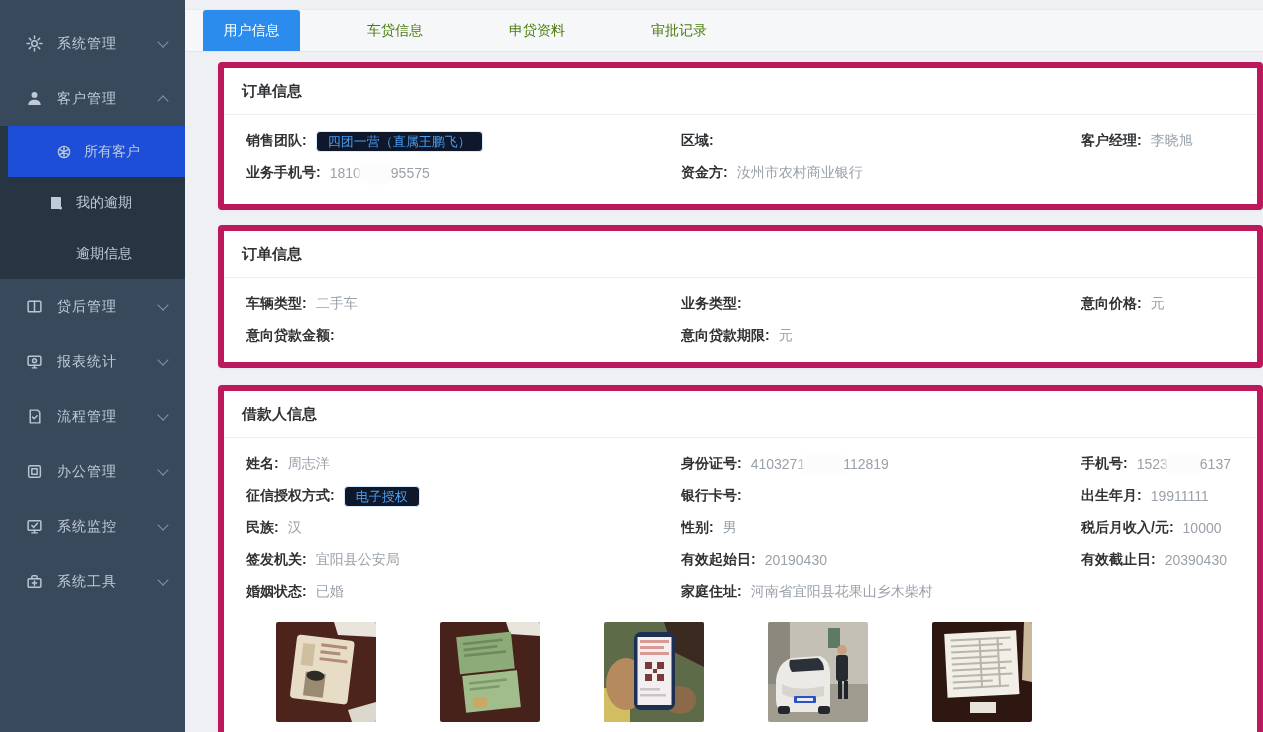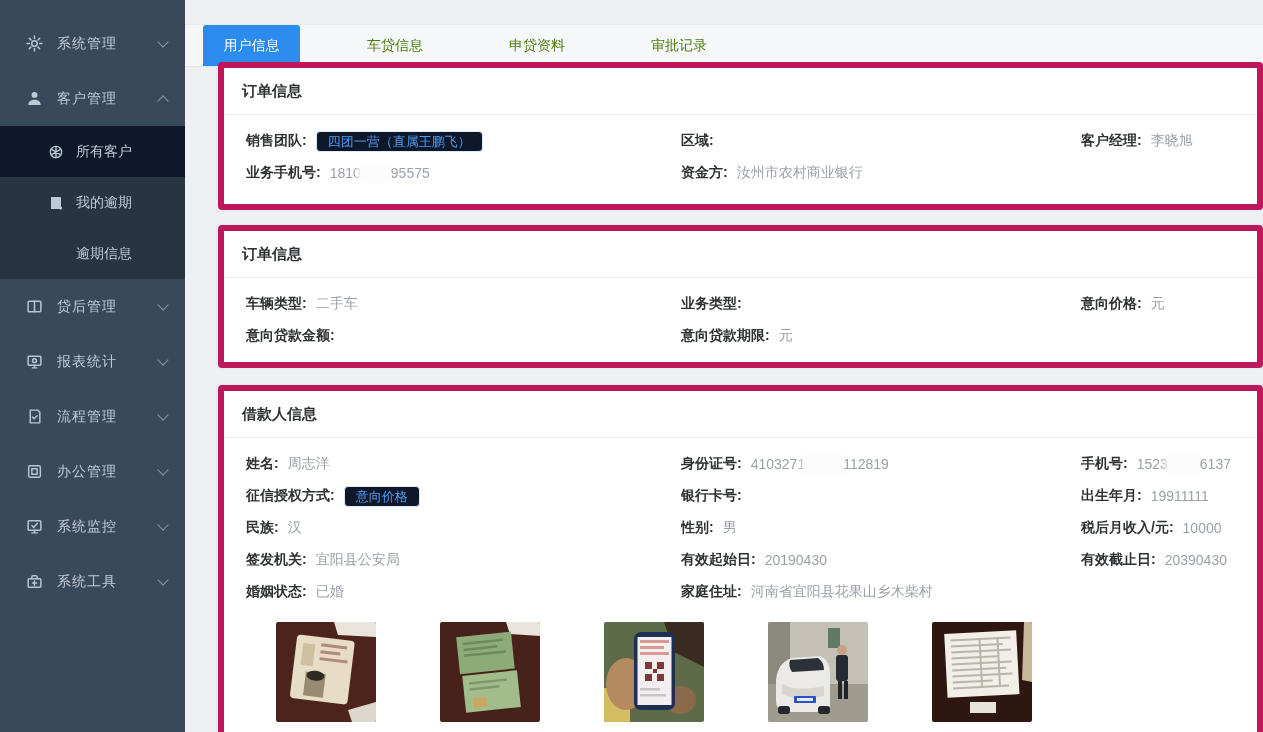--- a/index.html
+++ b/index.html
@@ -9,28 +9,28 @@
 
   
   .sidebar{position:absolute;left:0;top:0;width:185px;height:732px;background:#38495c;padding-top:16px;box-sizing:border-box;}
   .side-item{height:55px;display:flex;align-items:center;padding:0 18px 0 26px;color:#c0cad6;font-size:14px;cursor:pointer;}
   .side-item .sicon{width:17px;height:17px;margin-right:14px;flex:0 0 17px;display:flex;align-items:center;justify-content:center;}
   .side-item .slabel{flex:1;letter-spacing:1px;}
   .chev{width:7px;height:7px;border-right:1.5px solid #8595a8;border-bottom:1.5px solid #8595a8;transform:rotate(45deg);margin-top:-3px;}
   .chev.up{transform:rotate(-135deg);margin-top:4px;}
   .submenu{background:#273442;}
   .sub-item{height:51px;display:flex;align-items:center;padding-left:48px;color:#c0cad6;font-size:14px;cursor:pointer;}
-  .sub-item.active{background:#0f172a;}
+  .sub-item.active{background:#1d4ed8;margin-left:8px;}
   .sub-item .sicon{width:16px;height:16px;margin-right:12px;display:flex;align-items:center;justify-content:center;}
   .sub-item.deep{padding-left:76px;}
   .sidebar svg{stroke:#b9c5d2;fill:none;stroke-width:1.4;stroke-linecap:round;stroke-linejoin:round;}
   .sidebar svg.filled{fill:#c0cad6;stroke:none;}
 
   
-  .tabbar{position:absolute;left:185px;right:0;top:24px;height:43px;background:#f6f7f9;
+  .tabbar{position:absolute;left:185px;right:0;top:9px;height:43px;background:#f6f7f9;
           border-top:1px solid #e7eaee;border-bottom:1px solid #e2e5ea;display:flex;padding-left:18px;box-sizing:border-box;}
   .tab{height:100%;display:flex;align-items:center;justify-content:center;font-size:14px;cursor:pointer;}
   .tab.active{width:97px;background:#2b8ced;color:#fff;border-radius:3px 3px 0 0;}
   .tab.plain{width:94px;color:#4d7c0f;margin-left:48px;}
 
   
   .card{position:absolute;left:218px;right:0;background:#fff;border:6px solid #be185d;border-radius:4px;
         box-shadow:0 1px 3px rgba(0,0,0,.04);box-sizing:border-box;overflow:hidden;}
   .card1{top:62px;height:148px;}
   .card2{top:225px;height:143px;}
@@ -245,21 +245,21 @@
         <span class="flabel">身份证号:</span>
         <span class="fvalue"><span>4103271</span><span class="redact" style="width:38px"></span><span>112819</span></span>
       </div>
       <div class="field">
         <span class="flabel">手机号:</span>
         <span class="fvalue"><span>1523</span><span class="redact" style="width:32px"></span><span>6137</span></span>
       </div>
 
       <div class="field">
         <span class="flabel">征信授权方式:</span>
-        <span class="tag">意向价格</span>
+        <span class="tag">电子授权</span>
       </div>
       <div class="field">
         <span class="flabel">银行卡号:</span>
         <span class="fvalue"></span>
       </div>
       <div class="field">
         <span class="flabel">出生年月:</span>
         <span class="fvalue">19911111</span>
       </div>
 

